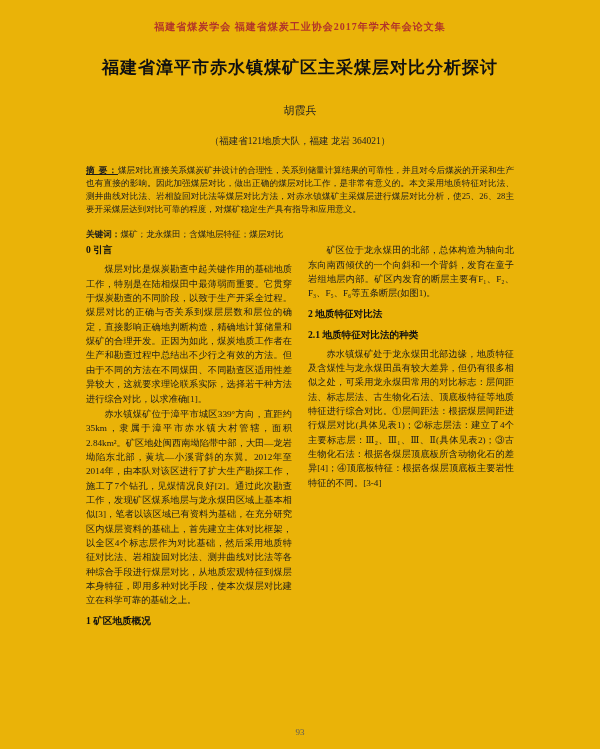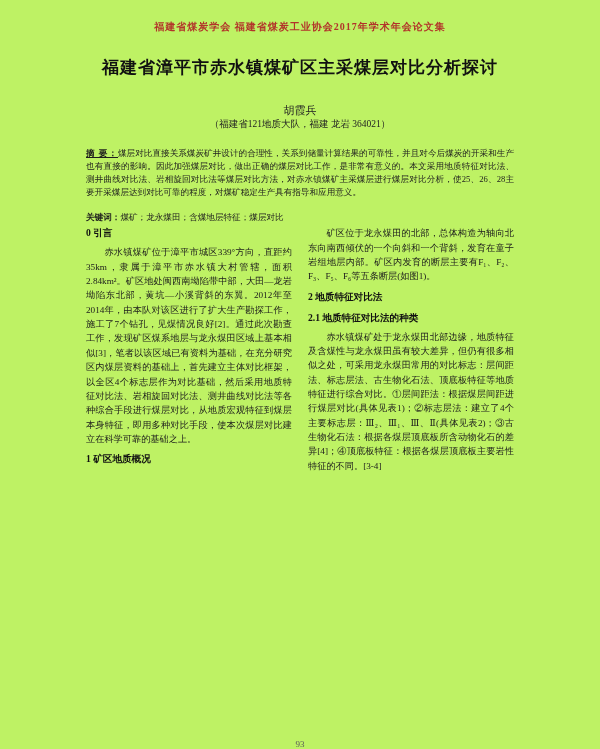--- a/index.html
+++ b/index.html
@@ -10,21 +10,21 @@
     width: 600px;
     height: 749px;
     background: #e9e7e2;
     font-family: "Liberation Serif", "DejaVu Serif", serif;
     position: relative;
     overflow: hidden;
   }
   .sheet {
     position: absolute;
     inset: 0;
-    background: #bef264;
+    background: #eab308;
     box-sizing: border-box;
     padding-top: 20px;
     color: #1c1c1c;
   }
   .content {
     margin: 0 86px;
   }
   .proceedings-header {
     text-align: center;
     font-size: 10px;
@@ -42,21 +42,21 @@
   }
   .author {
     text-align: center;
     font-size: 11px;
     margin-top: 24px;
     color: #222;
   }
   .affiliation {
     text-align: center;
     font-size: 9.5px;
-    margin-top: 0;
+    margin-top: 17px;
     color: #222;
   }
   .abstract-block {
     margin-top: 16px;
     font-size: 8.6px;
     line-height: 1.5;
     text-align: justify;
     color: #1d1d1d;
   }
   .abstract-block b {
@@ -95,21 +95,21 @@
     font-size: 9.6px;
     margin: 6px 0 4px 0;
     text-indent: 0;
     color: #111;
   }
   .sec-heading.first {
     margin-top: 0;
   }
   .page-number {
     position: absolute;
-    bottom: 0;
+    bottom: 12px;
     left: 0;
     width: 100%;
     text-align: center;
     font-size: 9px;
     color: #5a5a5a;
   }
 </style>
 </head>
 <body>
 
@@ -130,20 +130,21 @@
     </div>
 
     <div class="keywords-block">
       <b>关键词：</b><span>煤矿；龙永煤田；含煤地层特征；煤层对比</span>
     </div>
 
     <div class="columns">
 
       <div class="col">
         <div class="sec-heading first">0 引言</div>
+        <p>煤层对比是煤炭勘查中起关键作用的基础地质工作，特别是在陆相煤田中最薄弱而重要。它贯穿于煤炭勘查的不同阶段，以致于生产开采全过程。煤层对比的正确与否关系到煤层层数和层位的确定，直接影响正确地判断构造，精确地计算储量和煤矿的合理开发。正因为如此，煤炭地质工作者在生产和勘查过程中总结出不少行之有效的方法。但由于不同的方法在不同煤田、不同勘查区适用性差异较大，这就要求理论联系实际，选择若干种方法进行综合对比，以求准确[1]。</p>
         <p>赤水镇煤矿位于漳平市城区339°方向，直距约35km，隶属于漳平市赤水镇大村管辖，面积2.84km²。矿区地处闽西南坳陷带中部，大田—龙岩坳陷东北部，黄坑—小溪背斜的东翼。2012年至2014年，由本队对该区进行了扩大生产勘探工作，施工了7个钻孔，见煤情况良好[2]。通过此次勘查工作，发现矿区煤系地层与龙永煤田区域上基本相似[3]，笔者以该区域已有资料为基础，在充分研究区内煤层资料的基础上，首先建立主体对比框架，以全区4个标志层作为对比基础，然后采用地质特征对比法、岩相旋回对比法、测井曲线对比法等各种综合手段进行煤层对比，从地质宏观特征到煤层本身特征，即用多种对比手段，使本次煤层对比建立在科学可靠的基础之上。</p>
         <div class="sec-heading">1 矿区地质概况</div>
       </div>
 
       <div class="col">
         <p>矿区位于龙永煤田的北部，总体构造为轴向北东向南西倾伏的一个向斜和一个背斜，发育在童子岩组地层内部。矿区内发育的断层主要有F₁、F₂、F₃、F₅、F₆等五条断层(如图1)。</p>
         <div class="sec-heading">2 地质特征对比法</div>
         <div class="sec-heading">2.1 地质特征对比法的种类</div>
         <p>赤水镇煤矿处于龙永煤田北部边缘，地质特征及含煤性与龙永煤田虽有较大差异，但仍有很多相似之处，可采用龙永煤田常用的对比标志：层间距法、标志层法、古生物化石法、顶底板特征等地质特征进行综合对比。①层间距法：根据煤层间距进行煤层对比(具体见表1)；②标志层法：建立了4个主要标志层：Ⅲ₂、Ⅲ₁、Ⅲ、Ⅱ(具体见表2)；③古生物化石法：根据各煤层顶底板所含动物化石的差异[4]；④顶底板特征：根据各煤层顶底板主要岩性特征的不同。[3-4]</p>
       </div>

